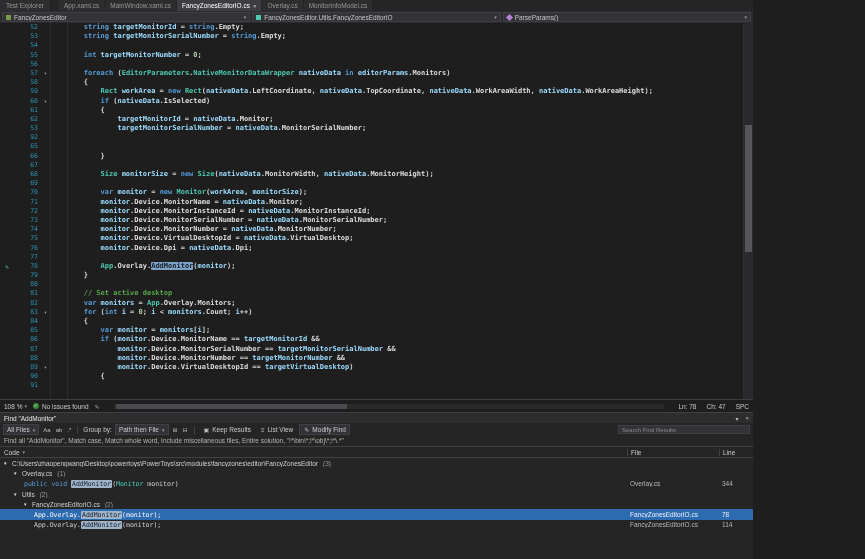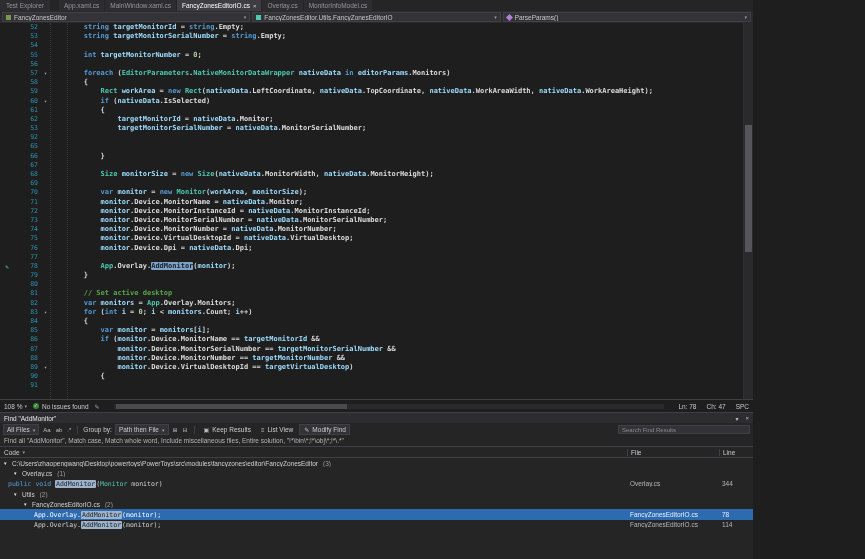--- a/index.html
+++ b/index.html
@@ -475,21 +475,21 @@
         <div class="rrow">
           <div class="rmain" style="padding-left: 14px;">
             <span class="twisty">▾</span>
             <span>Overlay.cs</span>
             <span class="rcount">(1)</span>
           </div>
           <div class="rfile"></div>
           <div class="rline"></div>
         </div>
         <div class="rrow">
-          <div class="rmain" style="padding-left: 8px;">
+          <div class="rmain" style="padding-left: 24px;">
             <span class="rcode"><span class="tok-k">public </span><span class="tok-k">void </span><span class="res-match">AddMonitor</span><span>(</span><span class="tok-t">Monitor</span><span> monitor)</span></span>
           </div>
           <div class="rfile">Overlay.cs</div>
           <div class="rline">344</div>
         </div>
         <div class="rrow">
           <div class="rmain" style="padding-left: 14px;">
             <span class="twisty">▾</span>
             <span>Utils</span>
             <span class="rcount">(2)</span>

